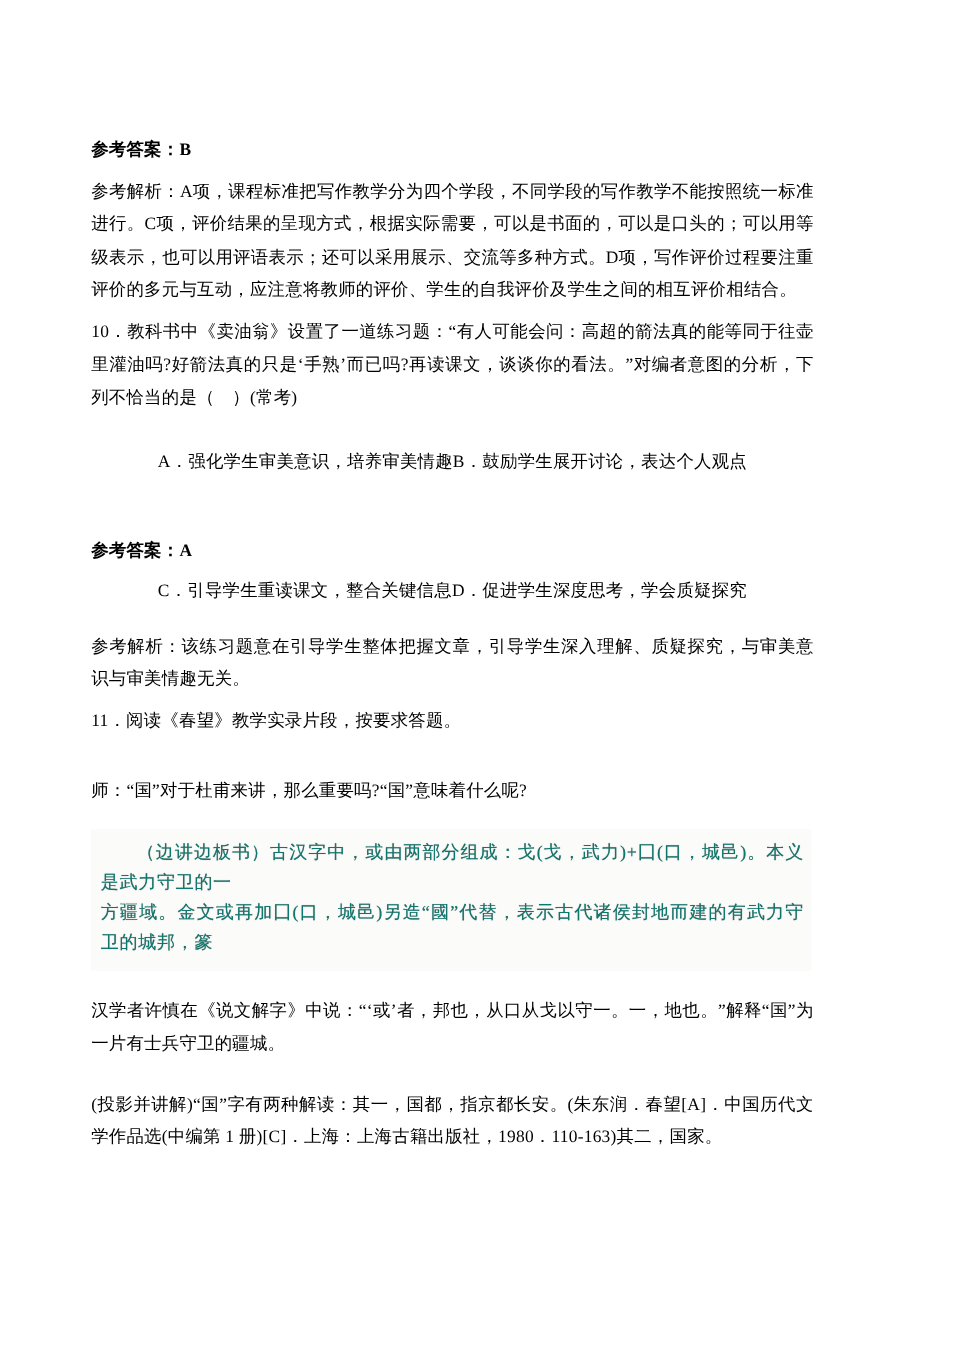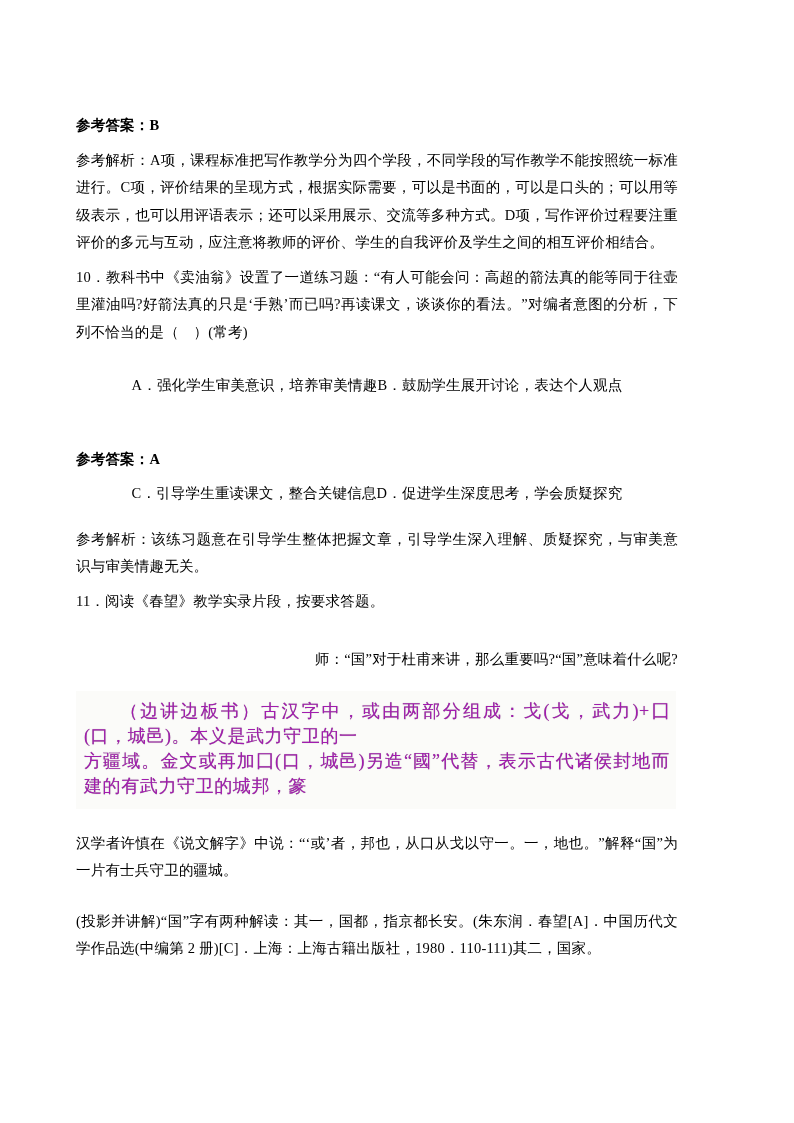--- a/index.html
+++ b/index.html
@@ -23,28 +23,28 @@
     margin: 0 0 7px 0;
     line-height: 27.5px;
     text-align: justify;
     letter-spacing: 0.2px;
   }
   .bold { font-weight: bold; }
   .q10 { margin-bottom: 26px; }
   .opt { margin-bottom: 18px; text-align: center; }
   .answer-a { margin-top: 46px; }
   .q11 { margin-top: 4px; margin-bottom: 31px; }
-  .teacher { margin-bottom: 17px; text-align: right; }
+  .teacher { margin-bottom: 17px; text-align: left; }
   .scan {
     margin: 0 2px 21px 0;
     padding: 8px 6px 10px 8px;
     background: #fbfbf9;
-    font-size: 18px;
+    font-size: 15px;
     line-height: 25px;
-    color: #a21caf;
+    color: #0f766e;
     letter-spacing: 0.6px;
     text-align: justify;
     text-shadow: 0 0 0.7px rgba(60,55,50,0.55);
   }
   .scan-line { white-space: normal; }
   .scan-line.indent { text-indent: 2em; }
   .xushen { margin-bottom: 23px; }
   .projection { margin-bottom: 0; }
 </style>
 </head>
@@ -70,15 +70,15 @@
 
   <p class="para teacher">师：“国”对于杜甫来讲，那么重要吗?“国”意味着什么呢?</p>
 
   <div class="scan">
     <div class="scan-line indent">（边讲边板书）古汉字中，或由两部分组成：戈(戈，武力)+囗(口，城邑)。本义是武力守卫的一</div>
     <div class="scan-line">方疆域。金文或再加囗(口，城邑)另造“國”代替，表示古代诸侯封地而建的有武力守卫的城邦，篆</div>
   </div>
 
   <p class="para xushen">汉学者许慎在《说文解字》中说：“‘或’者，邦也，从口从戈以守一。一，地也。”解释“国”为一片有士兵守卫的疆城。</p>
 
-  <p class="para projection">(投影并讲解)“国”字有两种解读：其一，国都，指京都长安。(朱东润．春望[A]．中国历代文学作品选(中编第 2 册)[C]．上海：上海古籍出版社，1980．110-111)其二，国家。</p>
+  <p class="para projection">(投影并讲解)“国”字有两种解读：其一，国都，指京都长安。(朱东润．春望[A]．中国历代文学作品选(中编第 1 册)[C]．上海：上海古籍出版社，1980．110-163)其二，国家。</p>
 
 </div>
 
 </body></html>

